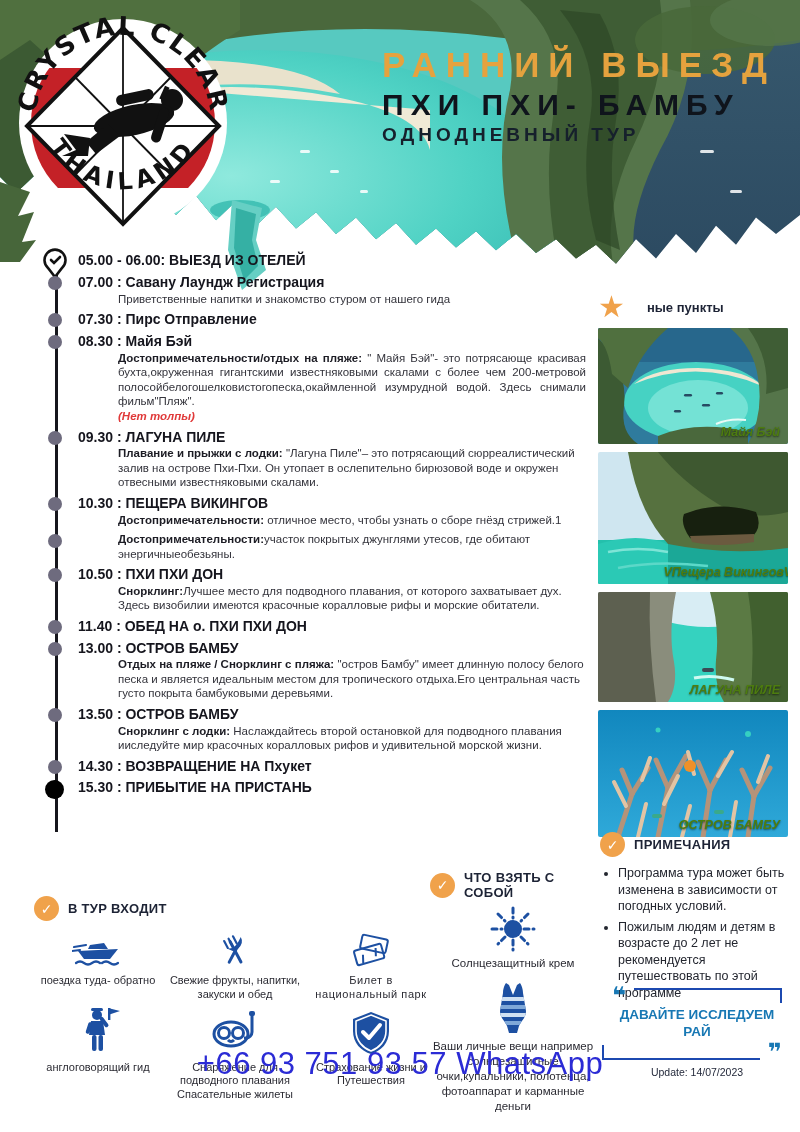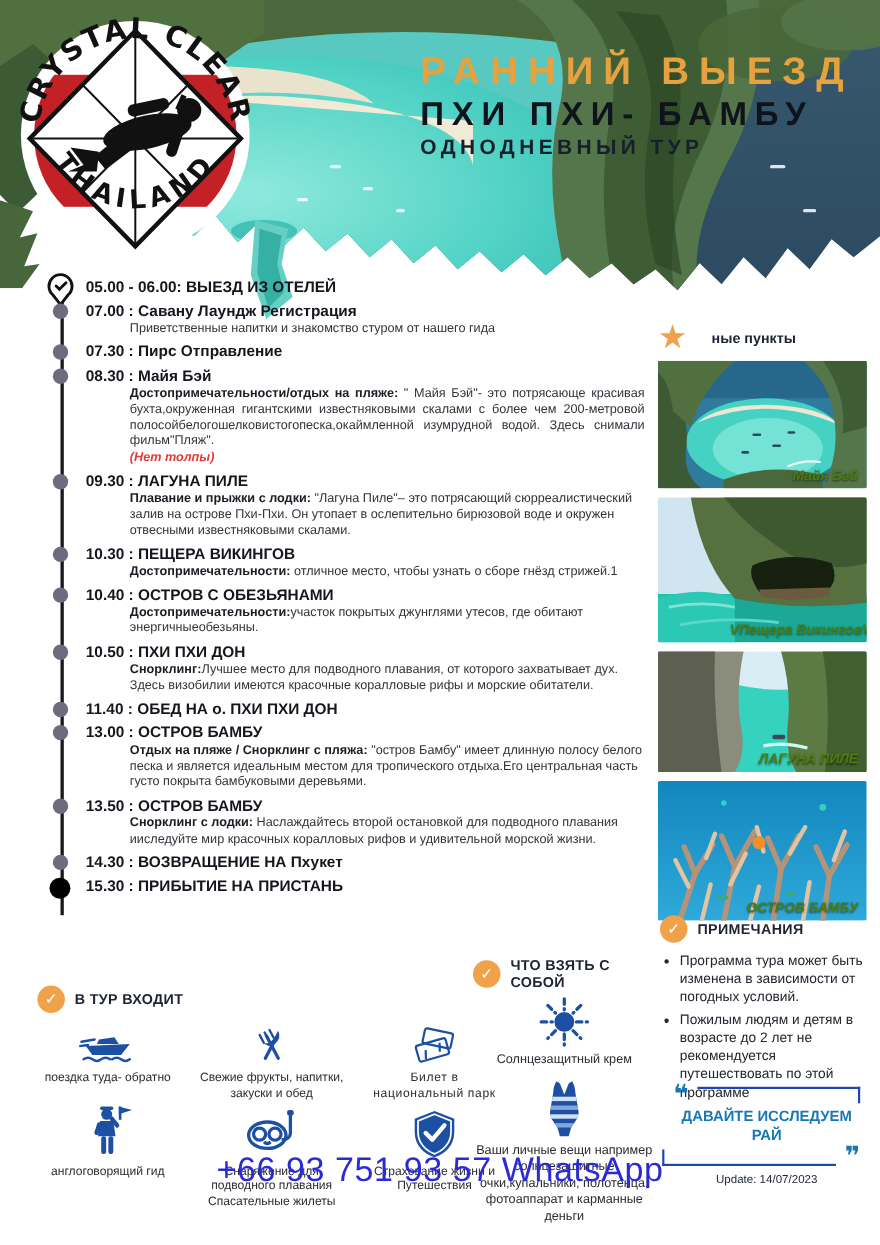--- a/index.html
+++ b/index.html
@@ -46,21 +46,21 @@
 
   
   .sec-head{display:flex;align-items:center;gap:9px;}
   .check{flex:0 0 auto;width:25px;height:25px;border-radius:50%;background:#f0a24b;color:#fff;
          display:flex;align-items:center;justify-content:center;font-size:14px;font-weight:bold;}
   .check::after{content:"✓";}
   .sec-title{font-size:13px;font-weight:bold;color:#1d2335;letter-spacing:.3px;}
 
   
   .included{position:absolute;left:34px;top:896px;width:400px;}
-  .inc-grid{display:grid;grid-template-columns:128px 146px 126px;column-gap:0;row-gap:14px;margin-top:8px;gap:12px;}
+  .inc-grid{display:grid;grid-template-columns:128px 146px 126px;column-gap:0;row-gap:14px;margin-top:8px;}
   .inc-cell{display:flex;flex-direction:column;align-items:center;text-align:center;}
   .inc-cell .ico{height:40px;display:flex;align-items:flex-end;justify-content:center;margin-bottom:5px;}
   .inc-label{font-size:11px;color:#2b2b33;line-height:1.25;}
 
   
   .bring{position:absolute;left:430px;top:870px;width:166px;}
   .bring-item{display:flex;flex-direction:column;align-items:center;text-align:center;margin-top:8px;}
   .bring-item .ico{height:44px;display:flex;align-items:flex-end;justify-content:center;margin-bottom:4px;}
   .bring-label{font-size:11.5px;color:#2b2b33;line-height:1.3;}
 
@@ -228,21 +228,20 @@
     <div class="tl-item">
       <span class="tl-marker"></span>
       <div class="tl-head">10.30 : ПЕЩЕРА ВИКИНГОВ</div>
       <div class="tl-desc">
         <span class="lead">Достопримечательности:</span><span class="rest"> отличное место, чтобы узнать о сборе гнёзд стрижей.1</span>
       </div>
     </div>
 
     <div class="tl-item">
       <span class="tl-marker"></span>
-      <div class="tl-head">10.40 : ОСТРОВ С ОБЕЗЬЯНАМИ</div>
       <div class="tl-desc">
         <span class="lead">Достопримечательности:</span><span class="rest">участок покрытых джунглями утесов, где обитают энергичныеобезьяны.</span>
       </div>
     </div>
 
     <div class="tl-item">
       <span class="tl-marker"></span>
       <div class="tl-head">10.50 : ПХИ ПХИ ДОН</div>
       <div class="tl-desc">
         <span class="lead">Снорклинг:</span><span class="rest">Лучшее место для подводного плавания, от которого захватывает дух. Здесь визобилии имеются красочные коралловые рифы и морские обитатели.</span>

